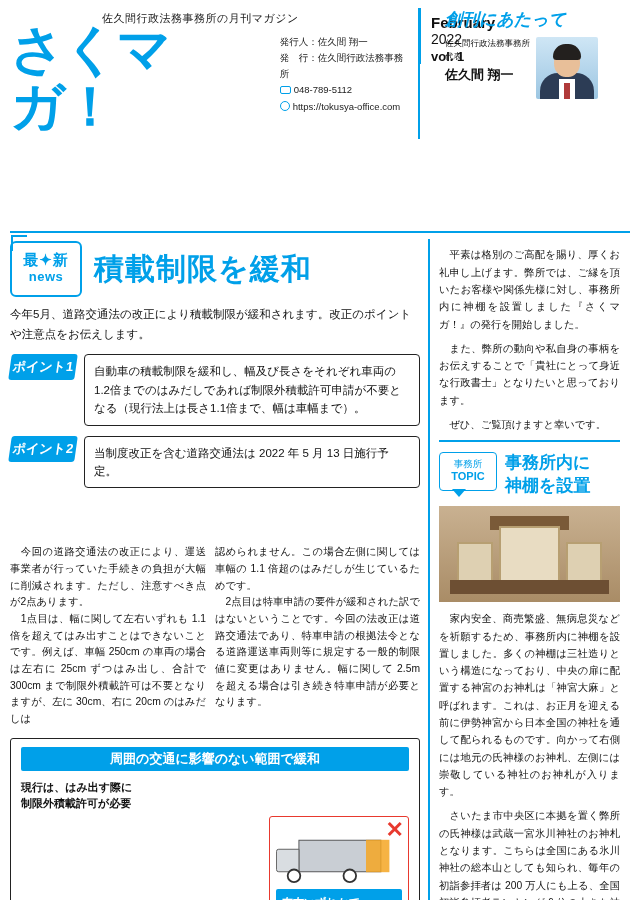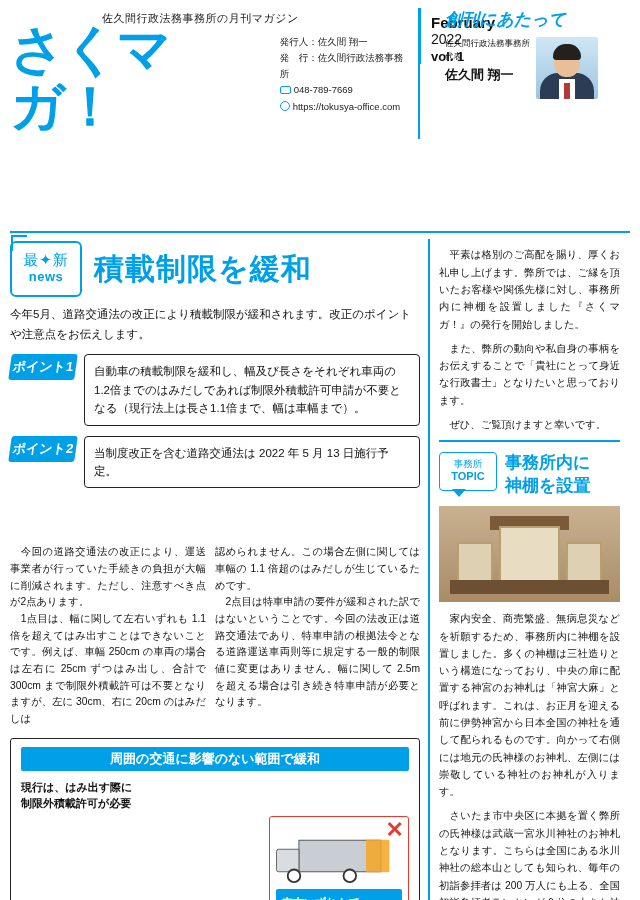--- a/index.html
+++ b/index.html
@@ -47,21 +47,21 @@
 
   
   .columns { display:flex; margin-top:4px; }
   .left { width:418px; padding-right:8px; }
   .right { width:192px; border-left:2px solid #00a0e9; padding-left:9px; }
 
   
   .news-head { display:flex; align-items:center; margin-top:2px;}
   .badge-news { width:72px; height:56px; border:2px solid #00a0e9; border-radius:6px;
     color:#00a0e9; text-align:center; font-size:9px; line-height:1.2; padding-top:8px; position:relative;}
-  .badge-news .jp { font-size:15px; font-weight:normal; letter-spacing:1px;}
+  .badge-news .jp { font-size:15px; font-weight:bold; letter-spacing:1px;}
   .badge-news .en { font-size:13px; font-weight:bold; letter-spacing:0.5px;}
   .badge-news:before{ content:""; position:absolute; left:-1px; top:-8px; width:14px;height:14px;
     border-left:2px solid #00a0e9; border-top:2px solid #00a0e9; }
   .headline { color:#00a0e9; font-size:30px; font-weight:bold; margin-left:12px; letter-spacing:1px;}
   .lead { font-size:11.5px; line-height:1.7; margin:8px 0 0 0; }
 
   .point-box { display:flex; align-items:stretch; margin-top:10px; }
   .point-tag { width:66px; flex:0 0 auto; background:#00a0e9; color:#fff; font-weight:bold;
      font-size:13px; display:flex; align-items:center; justify-content:center;
      border-radius:3px; transform:skewX(-8deg); height:26px; align-self:flex-start;}
@@ -116,21 +116,21 @@
   <div class="masthead">
     <div class="mast-left">
       <div class="mast-sub">佐久間行政法務事務所の月刊マガジン</div>
       <div class="logo-row">
         <div class="logo">
           <span>さくマガ</span><span class="exm">！</span>
         </div>
         <div class="mast-meta">
           <div><span>発行人：</span><span>佐久間 翔一</span></div>
           <div><span>発　行：</span><span>佐久間行政法務事務所</span></div>
-          <div><span class="phone-ic"></span><span>048-789-7669</span></div>
+          <div><span class="phone-ic"></span><span>048-789-5112</span></div>
           <div><span class="globe"></span><span>https://tokusya-office.com</span></div>
         </div>
       </div>
     </div>
     <div class="datecol mast-date">
       <div class="mon">February</div>
       <div class="yr">2022</div>
       <div class="vol">vol. 1</div>
     </div>
   </div>

